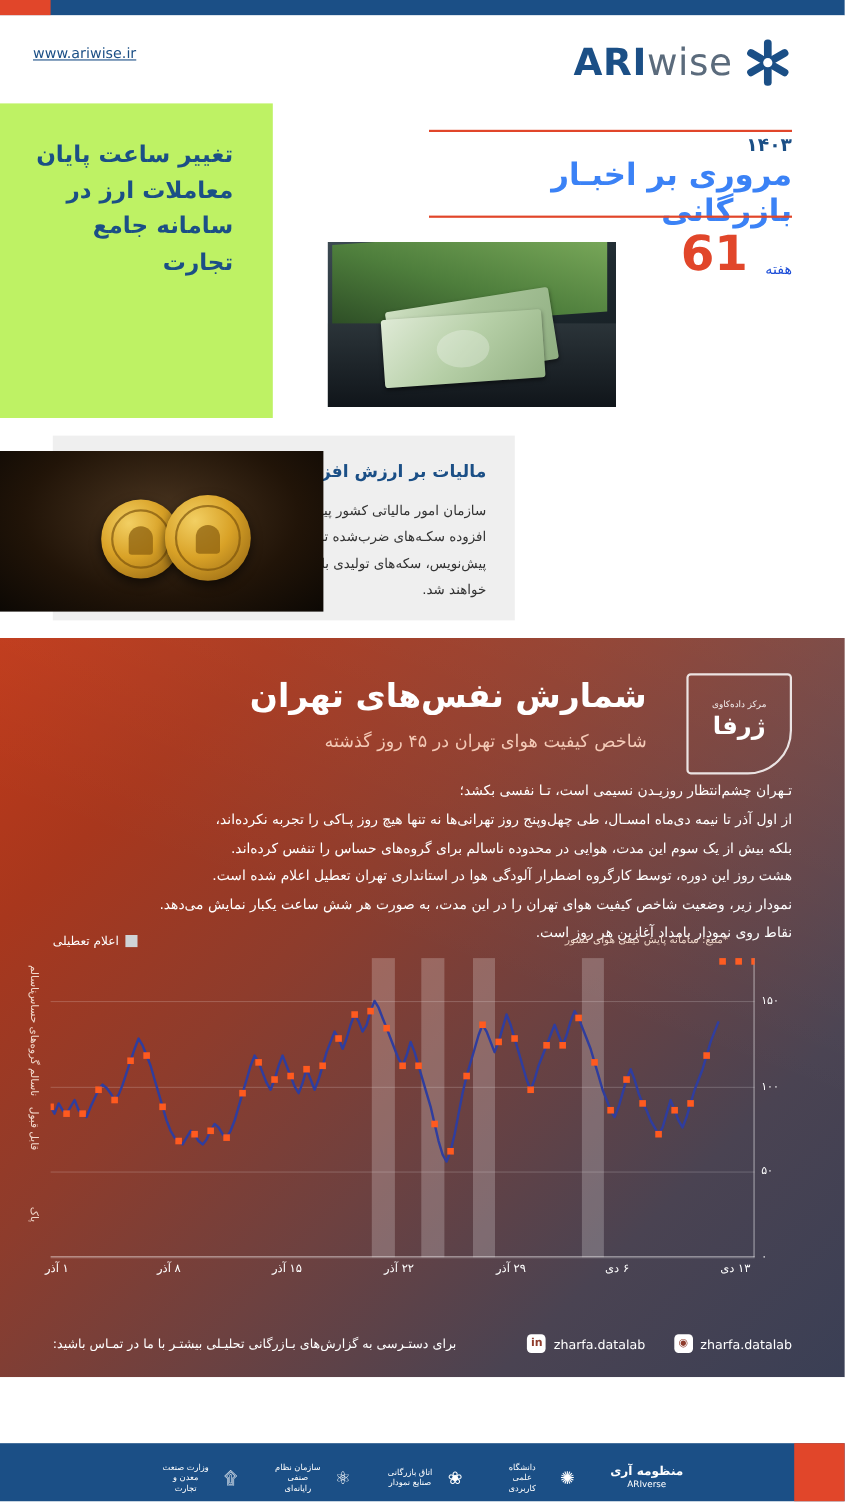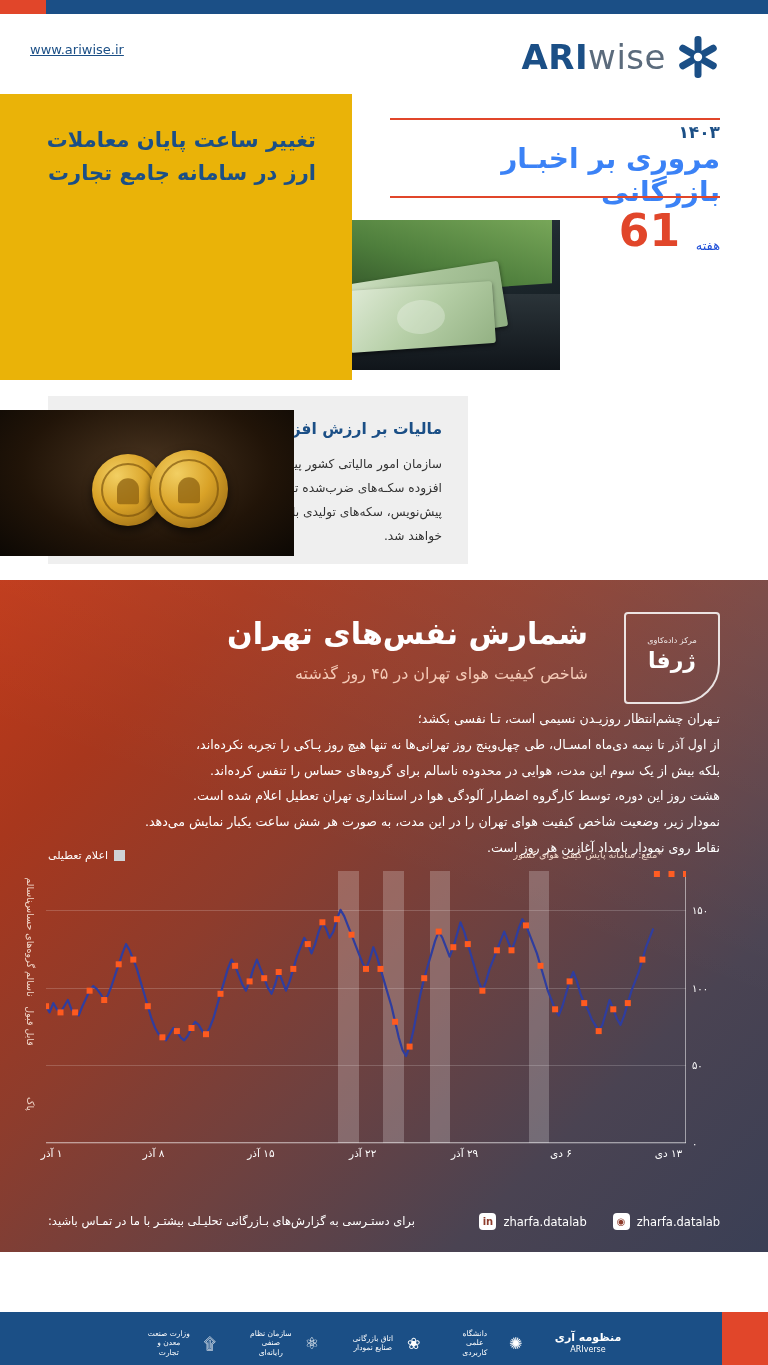--- a/index.html
+++ b/index.html
@@ -42,21 +42,21 @@
   .bill{position:absolute;border-radius:3px;
     background:linear-gradient(135deg,#cfe0c3 0%,#a9c49a 40%,#8fae81 100%);
     box-shadow:0 2px 4px rgba(0,0,0,.5);}
   .bill1{width:150px;height:66px;top:52px;right:56px;transform:rotate(-9deg);}
   .bill2{width:146px;height:62px;top:66px;right:66px;transform:rotate(-4deg);
     background:linear-gradient(135deg,#dfead6 0%,#b6cfa7 50%,#93b183 100%);}
   .bill-oval{position:absolute;top:50%;left:50%;transform:translate(-50%,-50%);
     width:48px;height:34px;border-radius:50%;background:rgba(255,255,255,.28);}
 
   
-  .card1{position:absolute;top:94px;left:0;width:352px;height:286px;background:#eab308;}
+  .card1{position:absolute;top:94px;left:0;width:248px;height:286px;background:#bef264;}
   .card1 .inner{padding:30px 36px 0 30px;text-align:right;direction:rtl;}
   .card1 h2{margin:0;font-size:21px;line-height:1.55;color:#1b4f86;font-weight:bold;}
   .card1 p{margin:16px 0 0 0;font-size:13px;line-height:1.95;color:#333;}
 
   
   .card2{position:absolute;top:396px;left:48px;width:420px;height:168px;background:#efefef;}
   .card2 .inner{padding:22px 26px 0 22px;text-align:right;direction:rtl;}
   .card2 h2{margin:0;font-size:15.5px;line-height:1.5;color:#1b4f86;font-weight:bold;}
   .card2 p{margin:12px 0 0 0;font-size:12.2px;line-height:1.95;color:#333;}
   .photo-coins{position:absolute;top:410px;left:0;width:294px;height:146px;overflow:hidden;

